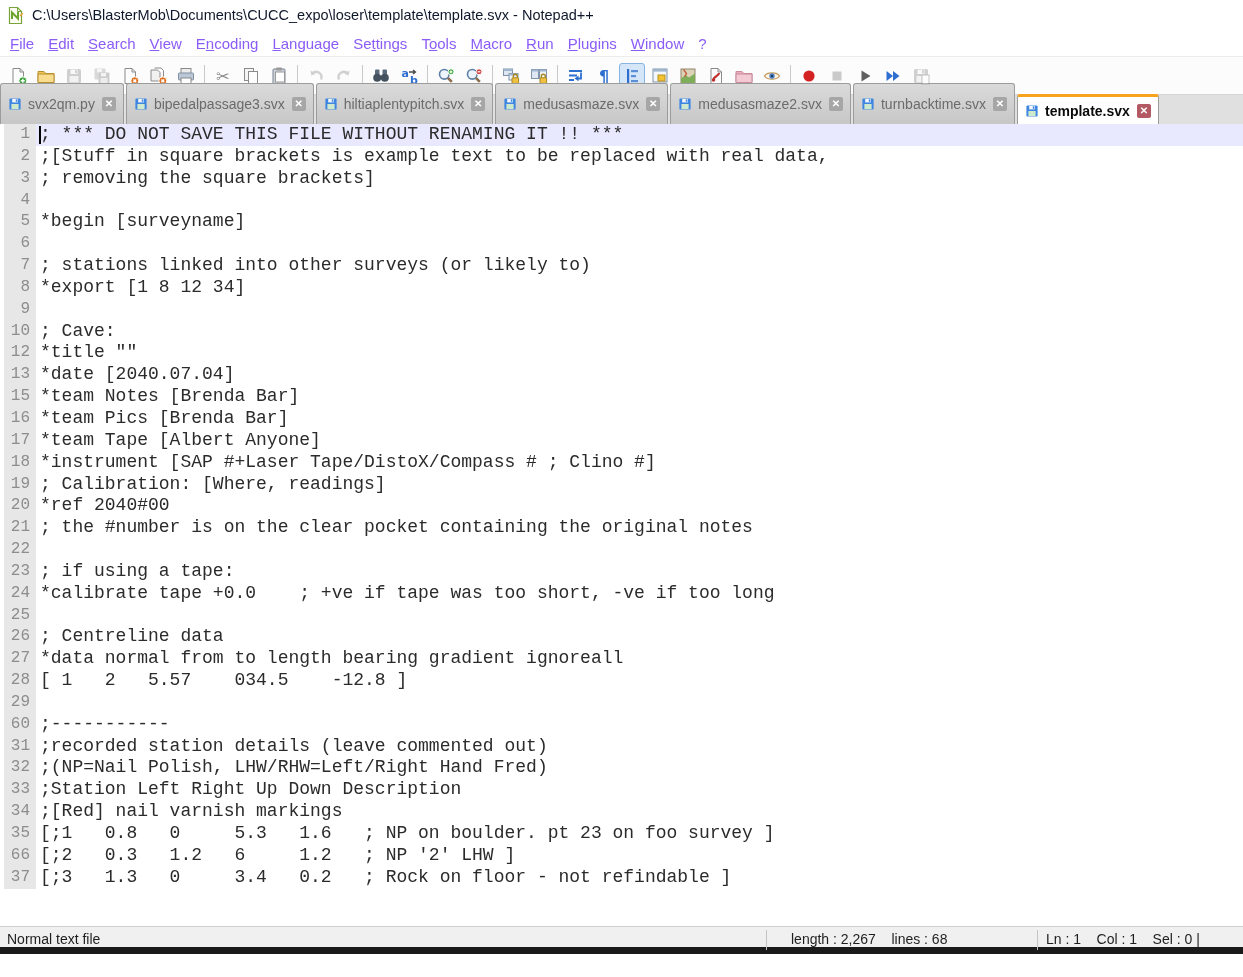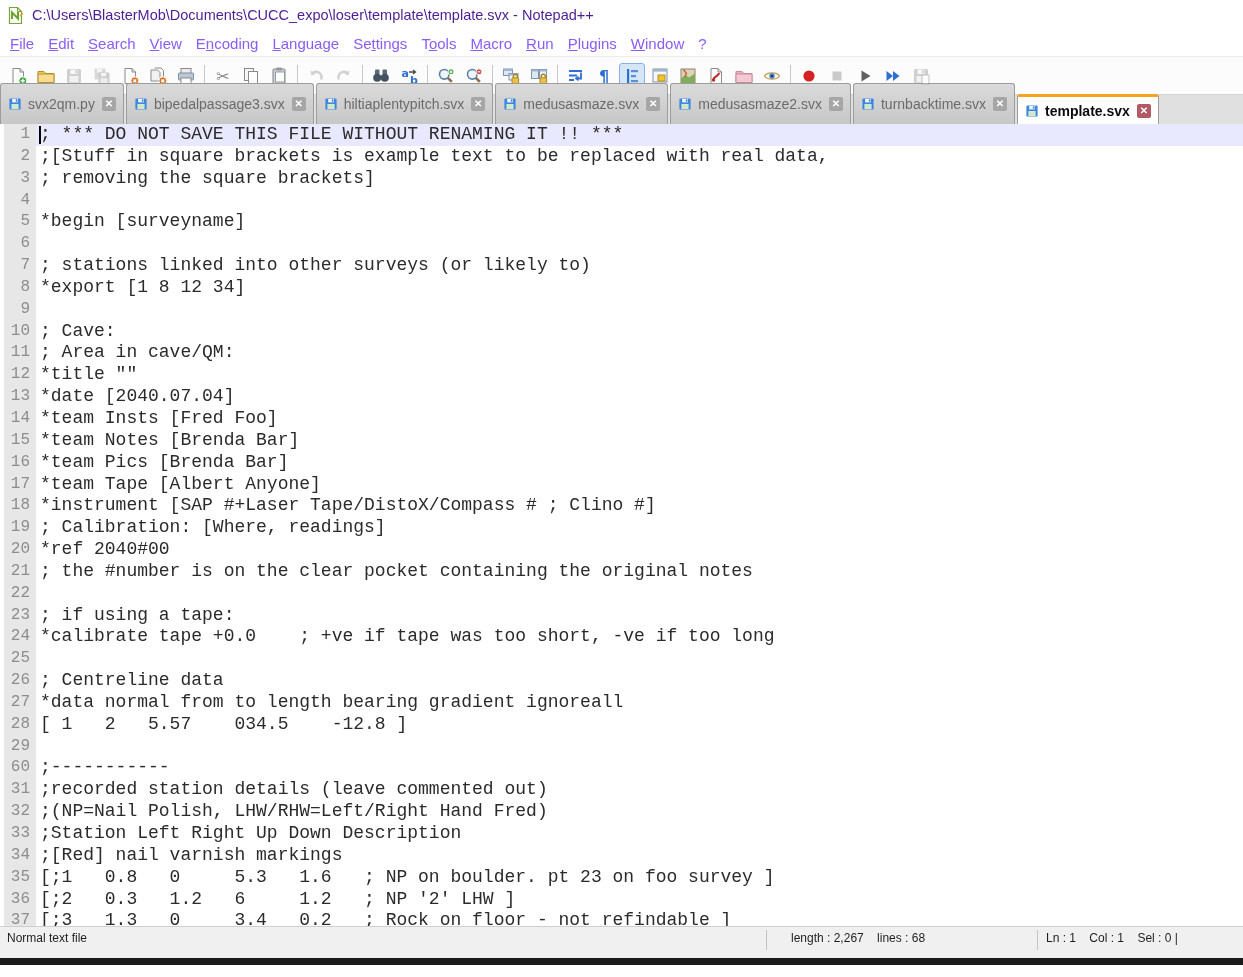--- a/index.html
+++ b/index.html
@@ -3,21 +3,21 @@
 <meta charset="utf-8">
 <style>
   * { margin:0; padding:0; box-sizing:border-box; }
   html,body { background:#fff; }
   body { font-family:"Liberation Sans", sans-serif; }
   .screen { position:relative; width:1243px; height:977px; background:#fff; overflow:hidden; }
 
   
   .titlebar { height:30px; display:flex; align-items:center; padding-left:6px; background:#fff; }
   .titlebar .app-icon { width:19px; height:19px; margin-right:7px; display:flex; align-items:center; }
-  .titlebar .title-text { font-size:14.5px; color:#4c1d95; white-space:pre; }
+  .titlebar .title-text { font-size:14.5px; color:#0f172a; white-space:pre; }
 
   
   .menubar { height:26px; display:flex; align-items:center; padding-left:3px; background:#fff; }
   .menu-item { font-size:15px; color:#8b5cf6; padding:2px 7px; white-space:pre; cursor:default; }
 
   
   .toolbar { height:38px; display:flex; align-items:center; padding:0 4px; background:#fcfcfc; border-top:1px solid #ececec; }
   .tb-btn { width:26px; height:26px; display:flex; align-items:center; justify-content:center; margin:0 1px; border-radius:3px; }
   .tb-btn.active { background:#d5e6f8; border:1px solid #87b3e3; }
   .tb-btn.disabled { opacity:.5; filter:grayscale(55%); }
@@ -42,22 +42,22 @@
   .ed-row { display:flex; height:21.85px; line-height:21.85px; }
   .gutter-cell { width:32px; margin-left:4px; flex:none; background:#e7e7e7; color:#8d8d8d;
                  font-family:"Liberation Mono","DejaVu Sans Mono",monospace; font-size:16px;
                  text-align:right; padding-right:6px; }
   .code-cell { flex:1; position:relative; padding-left:4px; white-space:pre;
                font-family:"Liberation Mono","DejaVu Sans Mono",monospace; font-size:18px; color:#2b2b2b; }
   .ed-row.current .code-cell { background:var(--hl,#e8e8ff); }
   .caret { position:absolute; left:3px; top:2px; width:1.5px; height:18px; background:#000; }
 
   
-  .statusbar { position:relative; height:32px; background:#f0f0f0; border-top:1px solid #cfcfcf;
-               font-size:12px; color:#1f1f1f; }
+  .statusbar { position:relative; height:21px; background:#f0f0f0; border-top:1px solid #cfcfcf;
+               font-size:14px; color:#1f1f1f; }
   .statusbar span { position:absolute; top:4px; white-space:pre; }
   .sb-left { left:7px; }
   .sb-mid { left:778px;margin-left:13px; }
   .sb-right { left:1046px; }
   .sb-div { position:absolute; top:3px; width:1px; height:20px; background:#c4c4c4; }
   .sb-div.d1 { left:766px; } .sb-div.d2 { left:1037px; }
 
   .bottom-strip { height:7px; background:#1a1a1a; }
 </style>
 </head>
@@ -448,36 +448,28 @@
       </div>
       <div class="ed-row">
         <span class="gutter-cell">9</span>
         <span class="code-cell"></span>
       </div>
       <div class="ed-row">
         <span class="gutter-cell">10</span>
         <span class="code-cell">; Cave:</span>
       </div>
       <div class="ed-row">
-        <span class="gutter-cell">11</span>
-        <span class="code-cell">; Area in cave/QM:</span>
-      </div>
-      <div class="ed-row">
         <span class="gutter-cell">12</span>
         <span class="code-cell">*title ""</span>
       </div>
       <div class="ed-row">
         <span class="gutter-cell">13</span>
         <span class="code-cell">*date [2040.07.04]</span>
       </div>
       <div class="ed-row">
-        <span class="gutter-cell">14</span>
-        <span class="code-cell">*team Insts [Fred Foo]</span>
-      </div>
-      <div class="ed-row">
         <span class="gutter-cell">15</span>
         <span class="code-cell">*team Notes [Brenda Bar]</span>
       </div>
       <div class="ed-row">
         <span class="gutter-cell">16</span>
         <span class="code-cell">*team Pics [Brenda Bar]</span>
       </div>
       <div class="ed-row">
         <span class="gutter-cell">17</span>
         <span class="code-cell">*team Tape [Albert Anyone]</span>
@@ -548,21 +540,21 @@
       </div>
       <div class="ed-row">
         <span class="gutter-cell">34</span>
         <span class="code-cell">;[Red] nail varnish markings</span>
       </div>
       <div class="ed-row">
         <span class="gutter-cell">35</span>
         <span class="code-cell">[;1   0.8   0     5.3   1.6   ; NP on boulder. pt 23 on foo survey ]</span>
       </div>
       <div class="ed-row">
-        <span class="gutter-cell">36</span>
+        <span class="gutter-cell">66</span>
         <span class="code-cell">[;2   0.3   1.2   6     1.2   ; NP '2' LHW ]</span>
       </div>
       <div class="ed-row">
         <span class="gutter-cell">37</span>
         <span class="code-cell">[;3   1.3   0     3.4   0.2   ; Rock on floor - not refindable ]</span>
       </div>
     </div>
 
   <div class="statusbar">
     <span class="sb-left">Normal text file</span>

